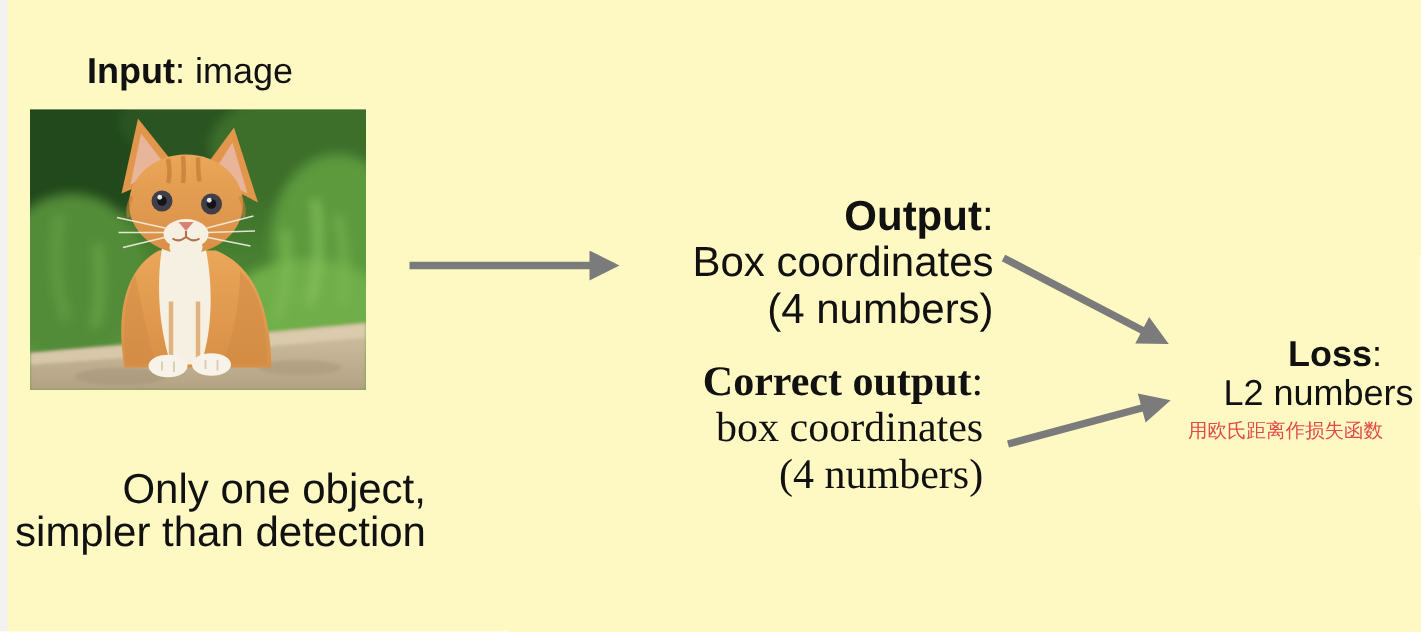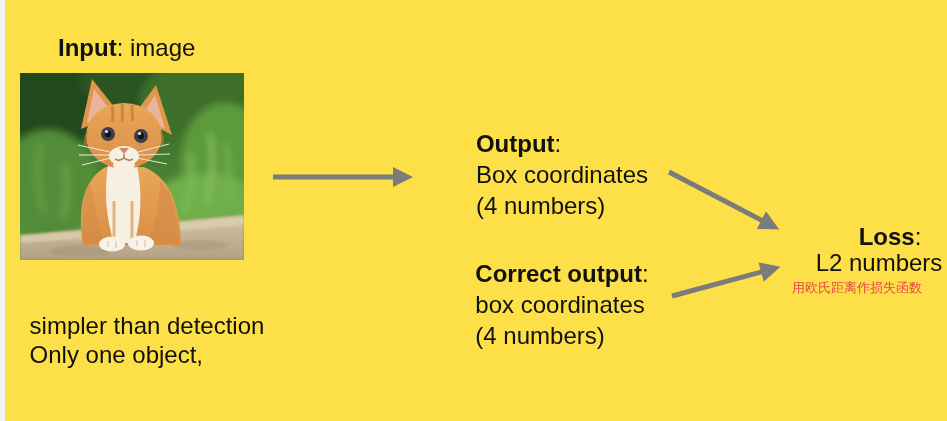--- a/index.html
+++ b/index.html
@@ -1,20 +1,20 @@
 <!DOCTYPE html>
 <html><head>
 <meta charset="utf-8">
 <style>
   html, body { margin: 0; padding: 0; background: #ffffff; }
   .canvas {
     position: relative;
     width: 947px;
     height: 421px;
-    background: #fde047;
+    background: #fef9c3;
     overflow: hidden;
     font-family: "Liberation Sans", sans-serif;
     color: #111111;
   }
   .edge-strip {
     position: absolute;
     left: 0; top: 0;
     width: 5px; height: 421px;
     background: #f2f2f2;
   }
@@ -34,27 +34,27 @@
   }
   .arrows {
     position: absolute;
     left: 0; top: 0;
     width: 947px; height: 421px;
     pointer-events: none;
   }
   .block {
     position: absolute;
     transform: translateX(-50%);
-    text-align: left;
-    font-size: 24px;
+    text-align: right;
+    font-size: 28px;
     line-height: 31px;
     white-space: nowrap;
   }
   .out-block { left: 562px; top: 128px; }
-  .correct-block { left: 562px; top: 258px; }
+  .correct-block { left: 562px; top: 239px; font-family: Liberation Serif, serif; }
   .loss-title { left: 890px; top: 224px; transform: translateX(-50%); }
   .loss-line2 { left: 879px; top: 250px; transform: translateX(-50%); }
   .cn-note {
     position: absolute;
     left: 857px; top: 278px;
     transform: translateX(-50%);
     font-size: 13px;
     line-height: 20px;
     white-space: nowrap;
     color: #e04a4a;
@@ -181,17 +181,17 @@
     <div><span class="b">Correct output</span><span>:</span></div>
     <div>box coordinates</div>
     <div>(4 numbers)</div>
   </div>
 
   <div class="lbl loss-title"><span class="b">Loss</span><span>:</span></div>
   <div class="lbl loss-line2">L2 numbers</div>
   <div class="cn-note">用欧氏距离作损失函数</div>
 
   <div class="block bottom-note">
+    <div>Only one object,</div>
     <div>simpler than detection</div>
-    <div>Only one object,</div>
   </div>
 
 </div>
 
 </body></html>

